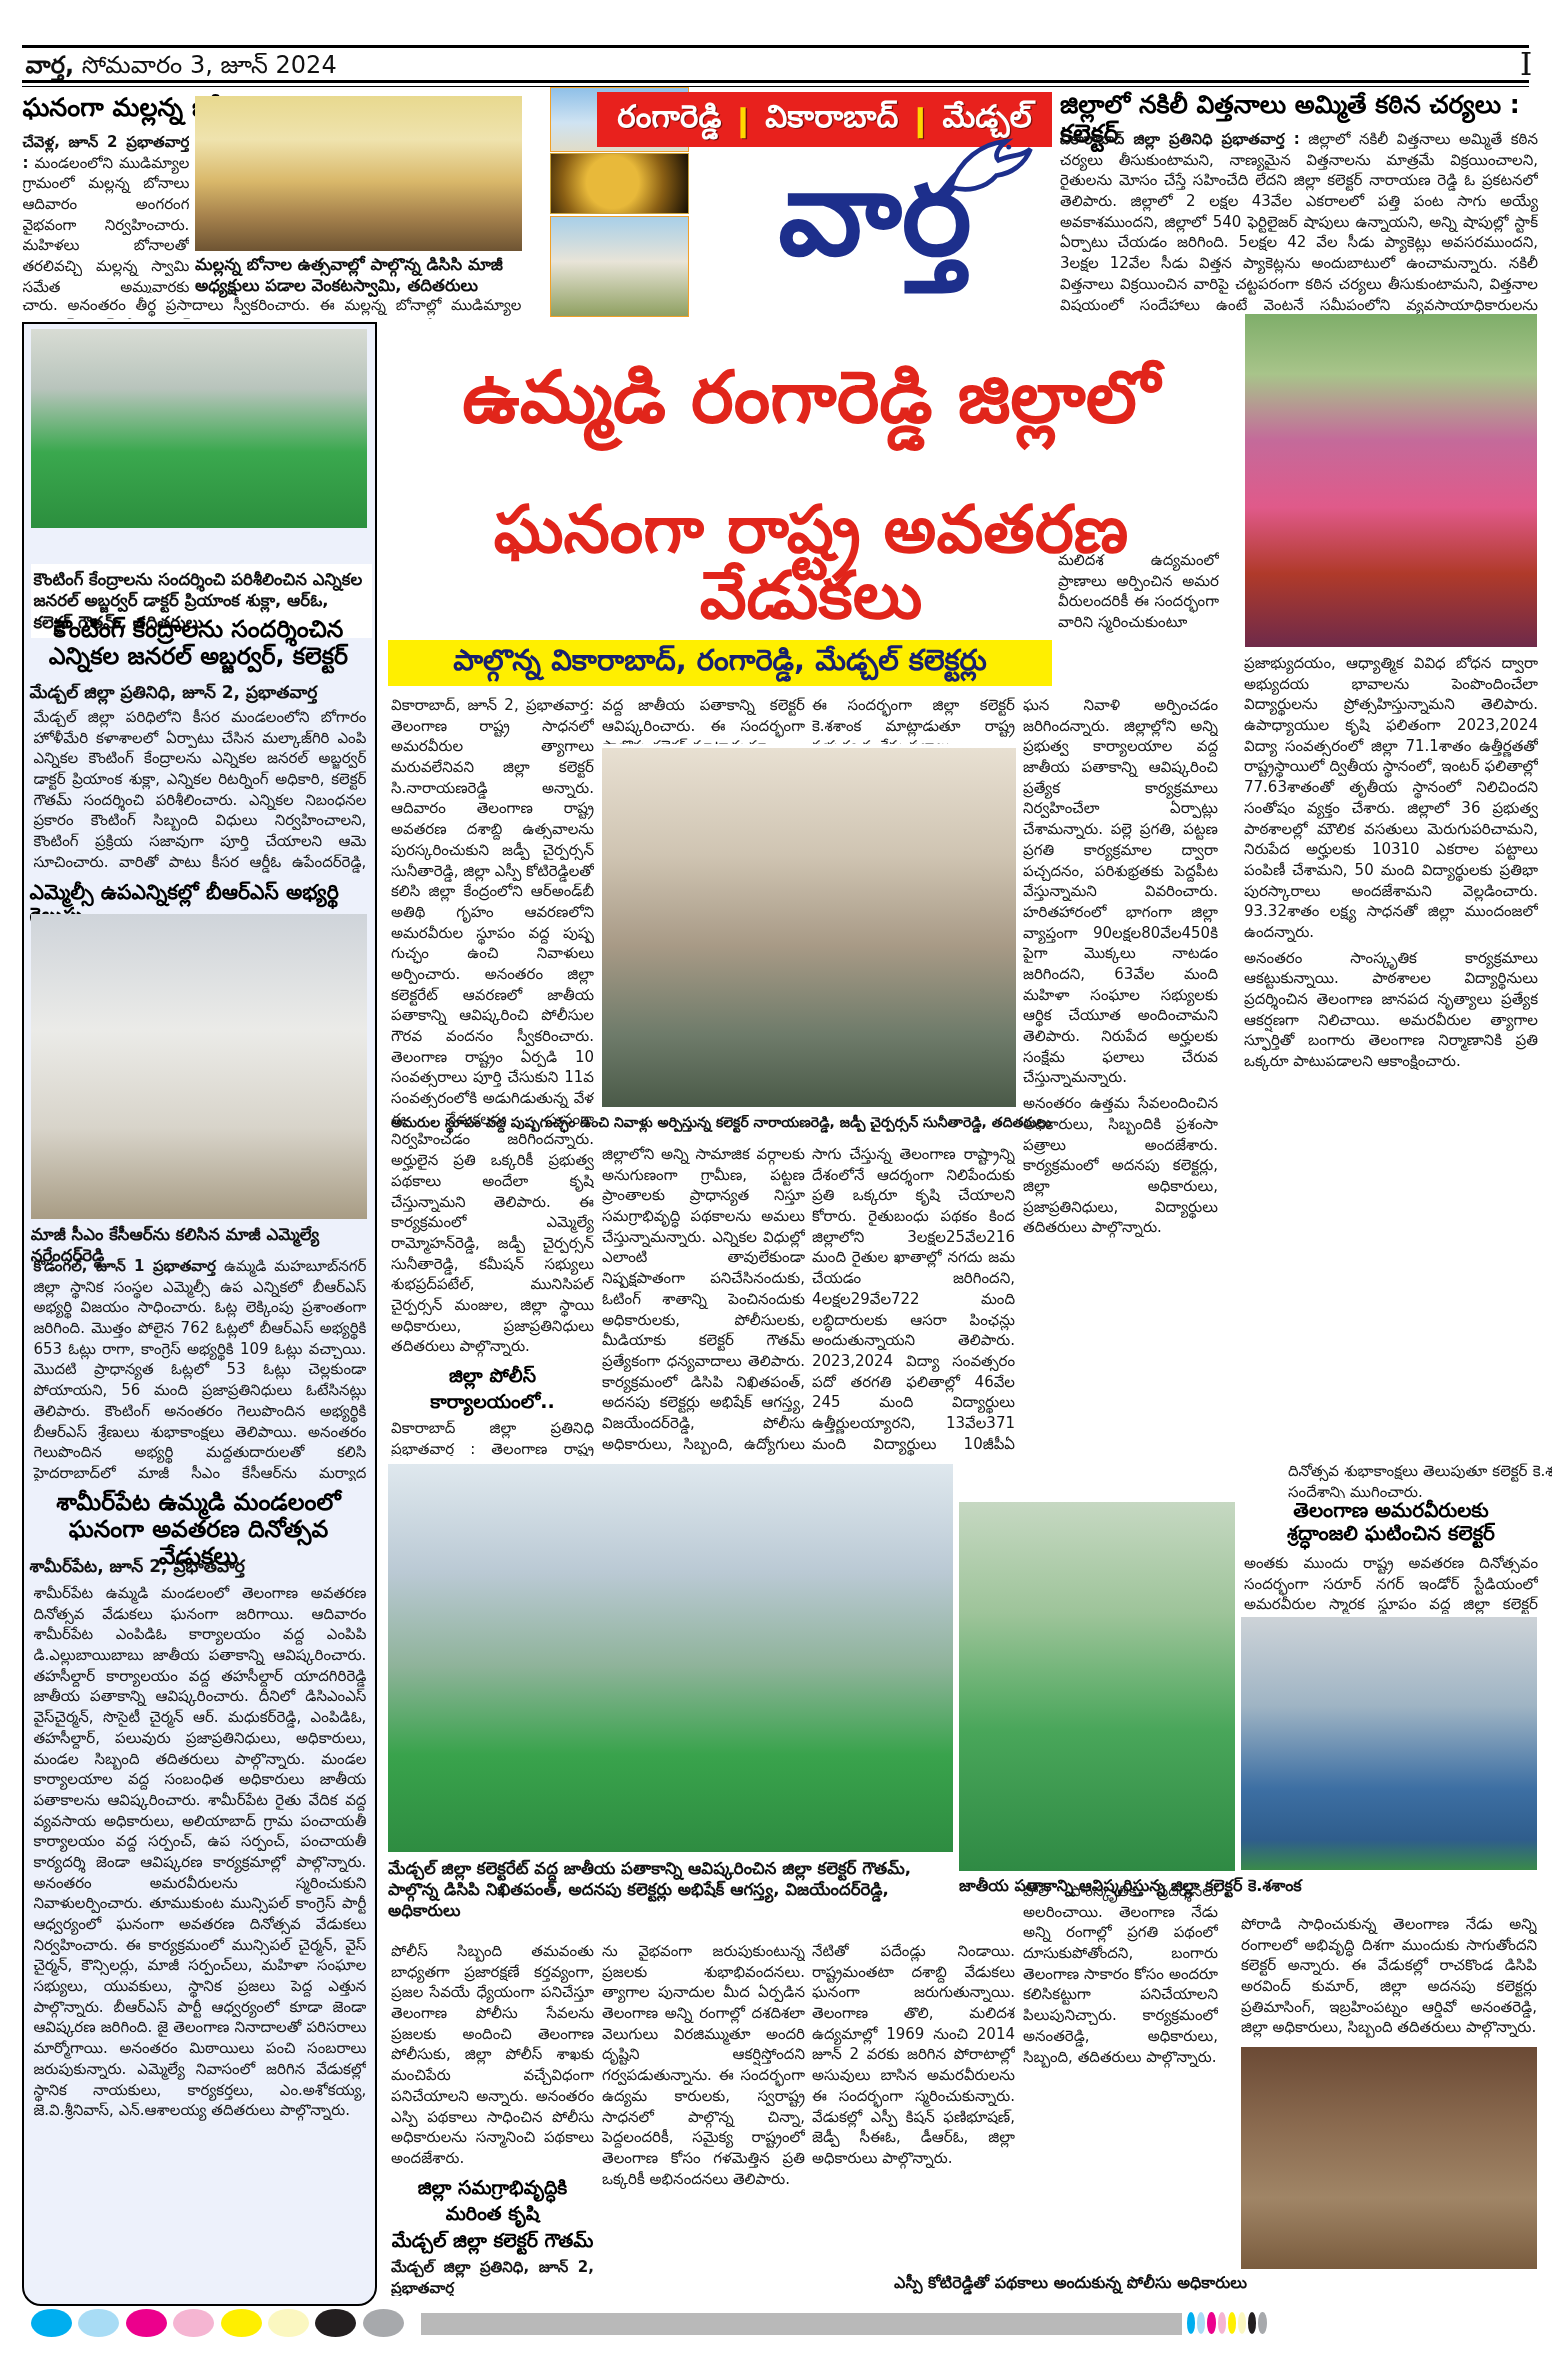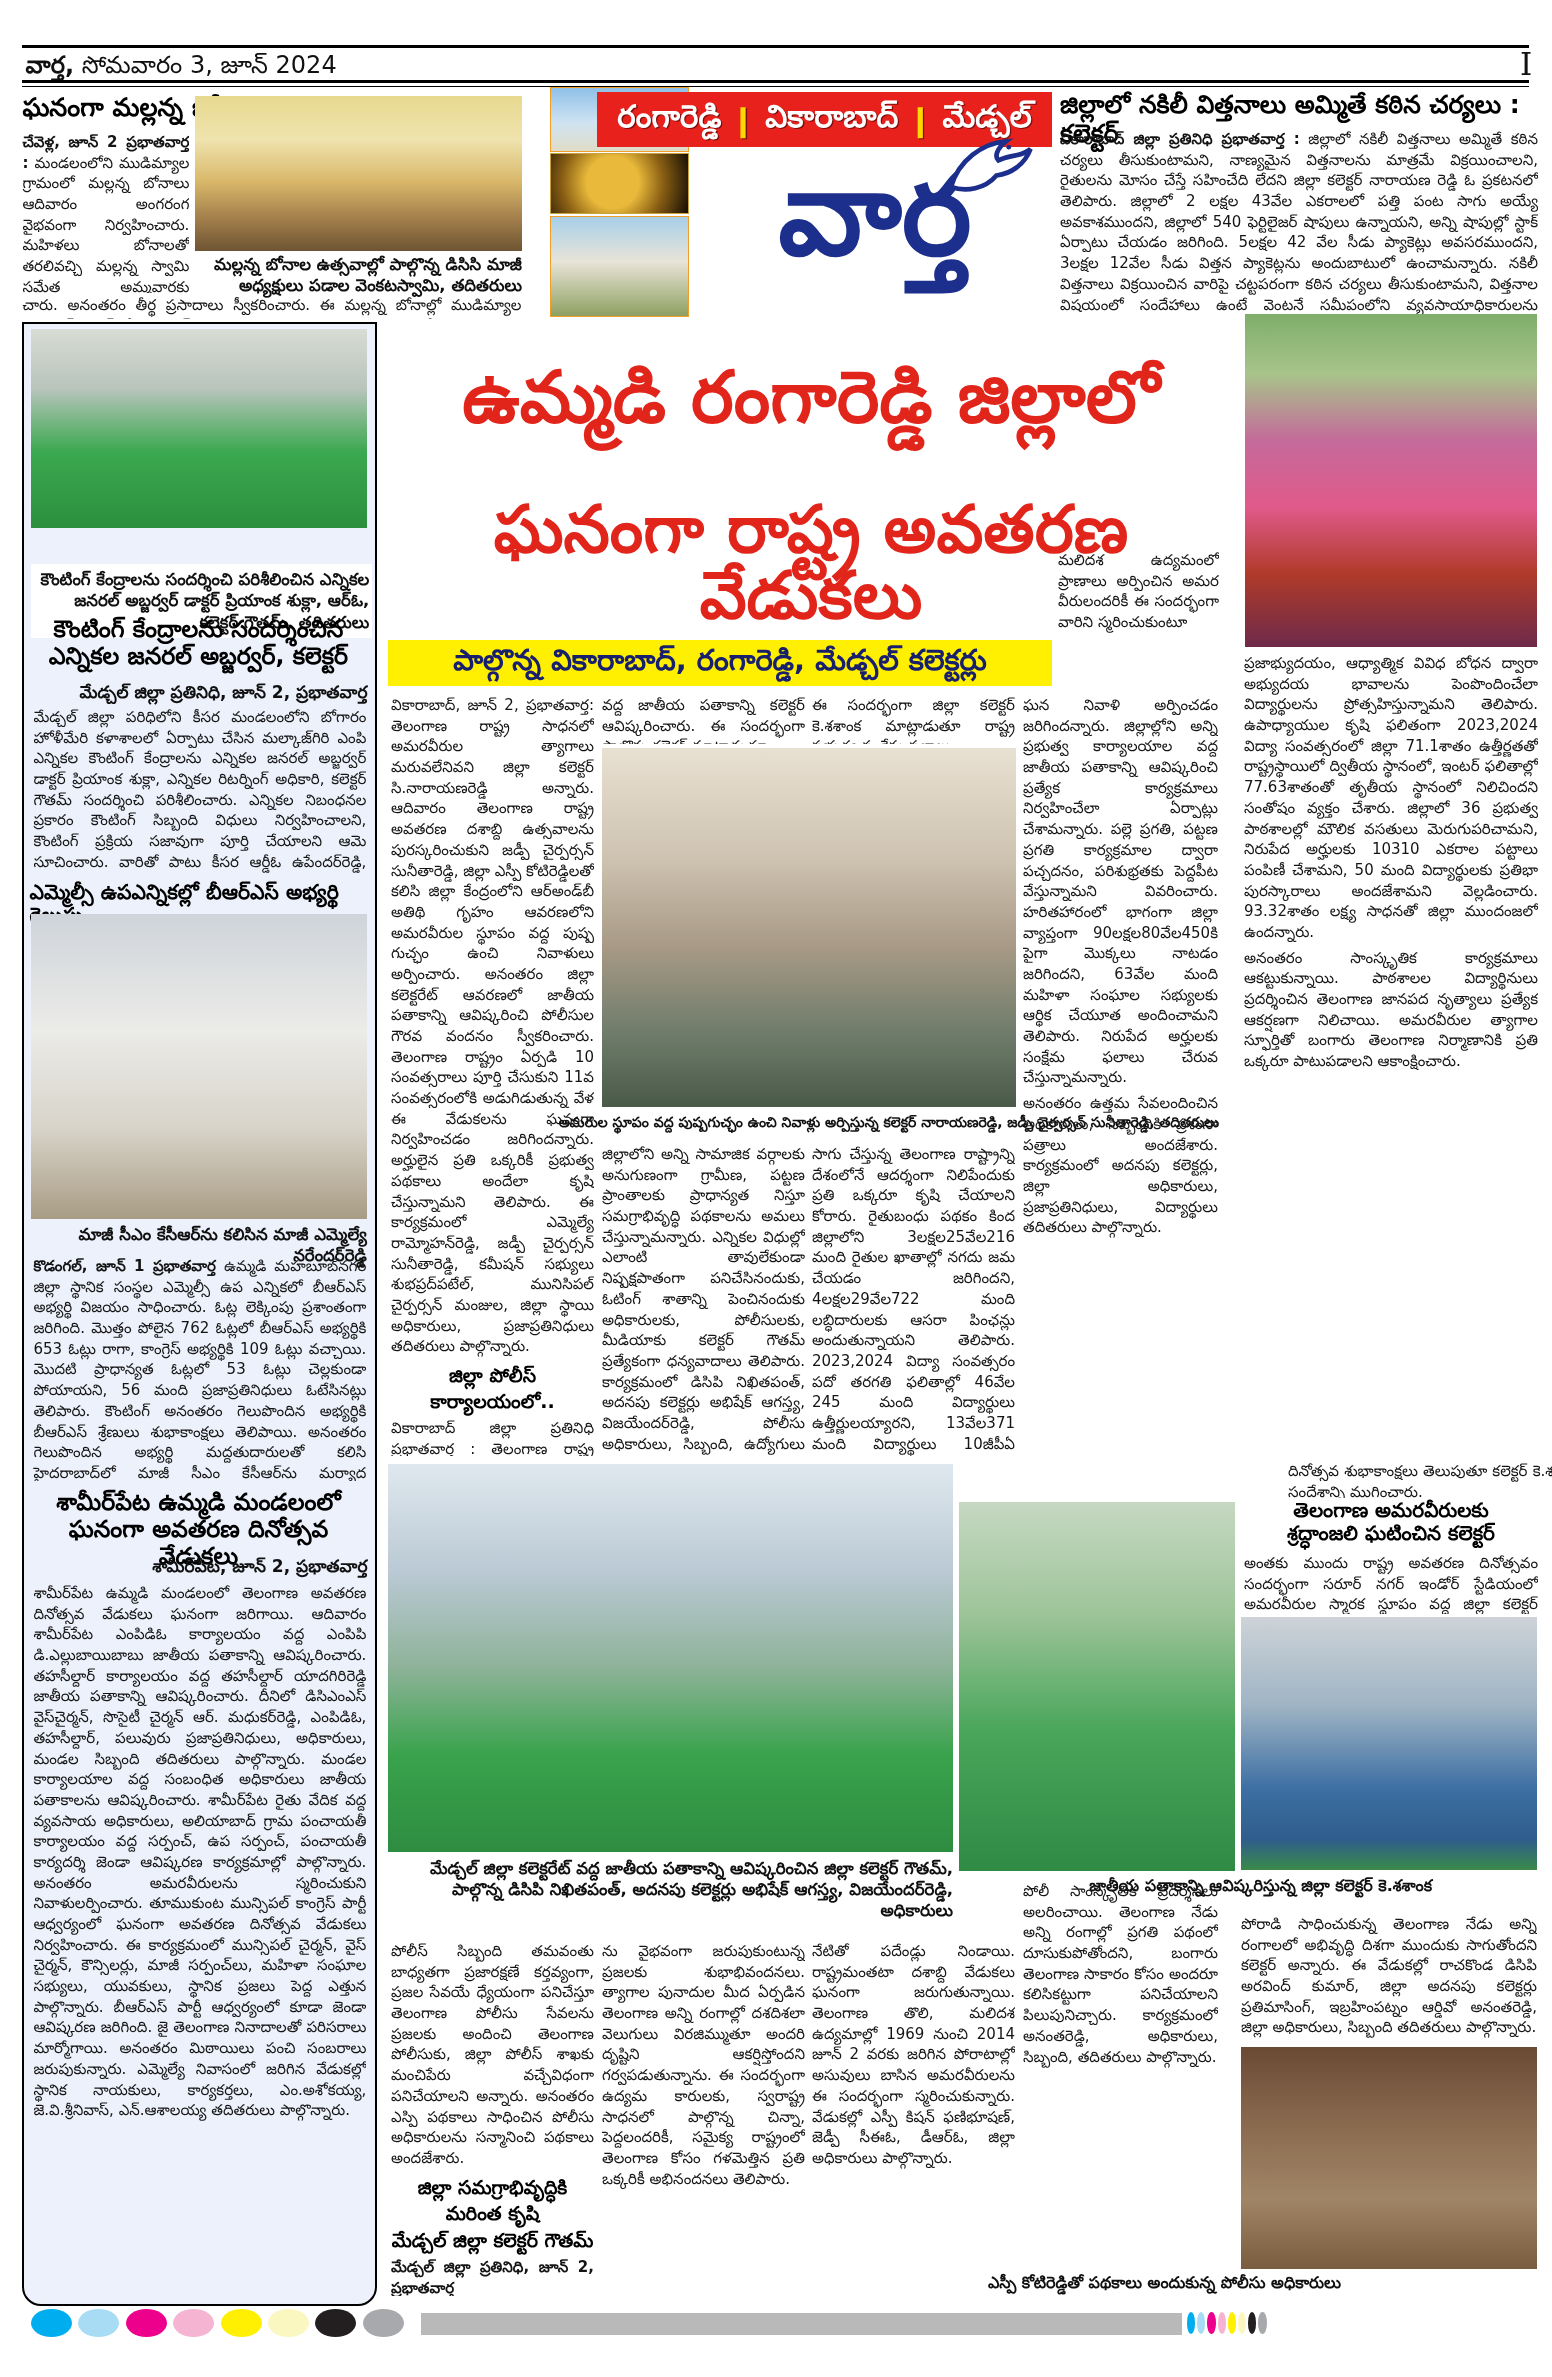--- a/index.html
+++ b/index.html
@@ -3,21 +3,21 @@
 <meta charset="utf-8">
 <style>
   html,body{margin:0;padding:0;}
   body{width:1552px;height:2377px;position:relative;background:#ffffff;
        font-family:"DejaVu Sans", sans-serif;color:#111;}
   .abs{position:absolute;}
   .rule{background:#000;}
   .body{font-size:15px;line-height:1.38;text-align:justify;color:#141414;
         overflow:hidden;word-break:break-word;}
   .body b{font-weight:bold;}
-  .cap{font-weight:bold;text-align:right;line-height:1.28;color:#101010;}
+  .cap{font-weight:bold;text-align:left;line-height:1.28;color:#101010;}
   .hl{font-weight:bold;color:#000;line-height:1.14;}
   .center{text-align:center;}
   .ph{overflow:hidden;}
   .railbox{border:2.6px solid #000;border-radius:0 0 19px 19px;background:#edf1fb;}
   .subhead-inline{font-weight:bold;text-align:center;font-size:19px;margin:3.8px 0;color:#000;}
   .dot{display:inline-block;border-radius:50%;}
   p{margin:0 0 5.1px 0;}
 </style>
 </head>
 <body>

